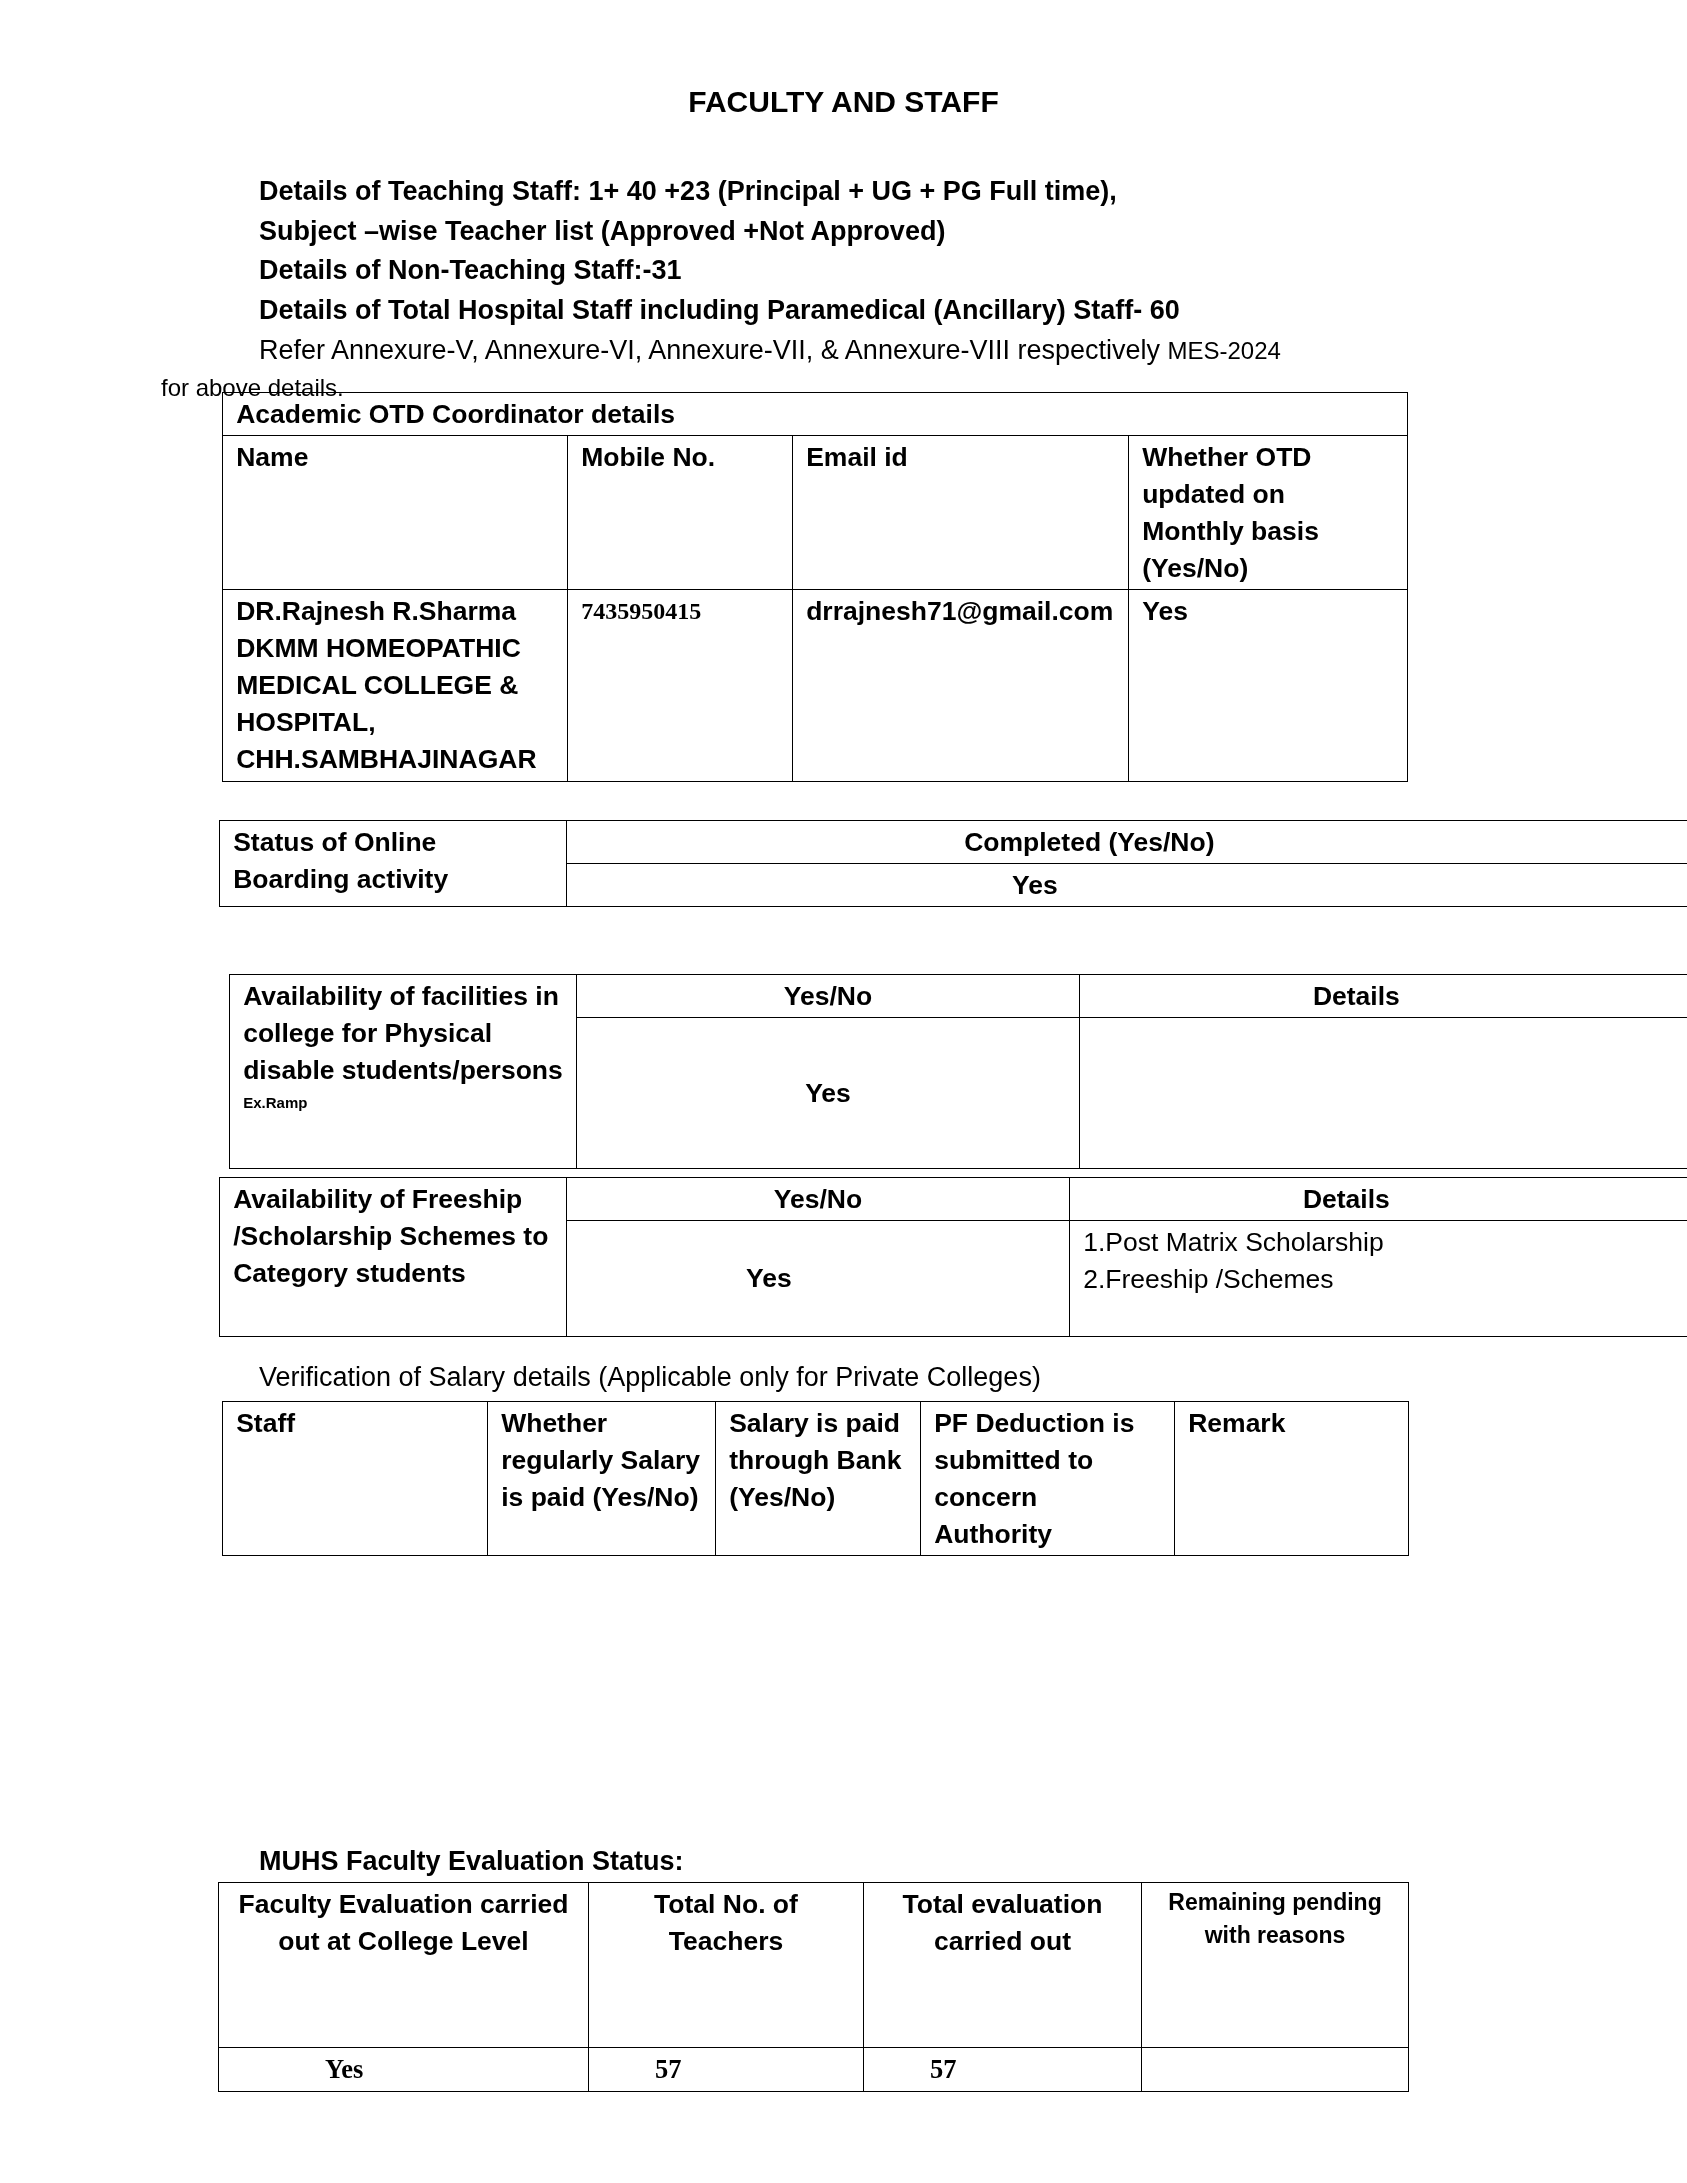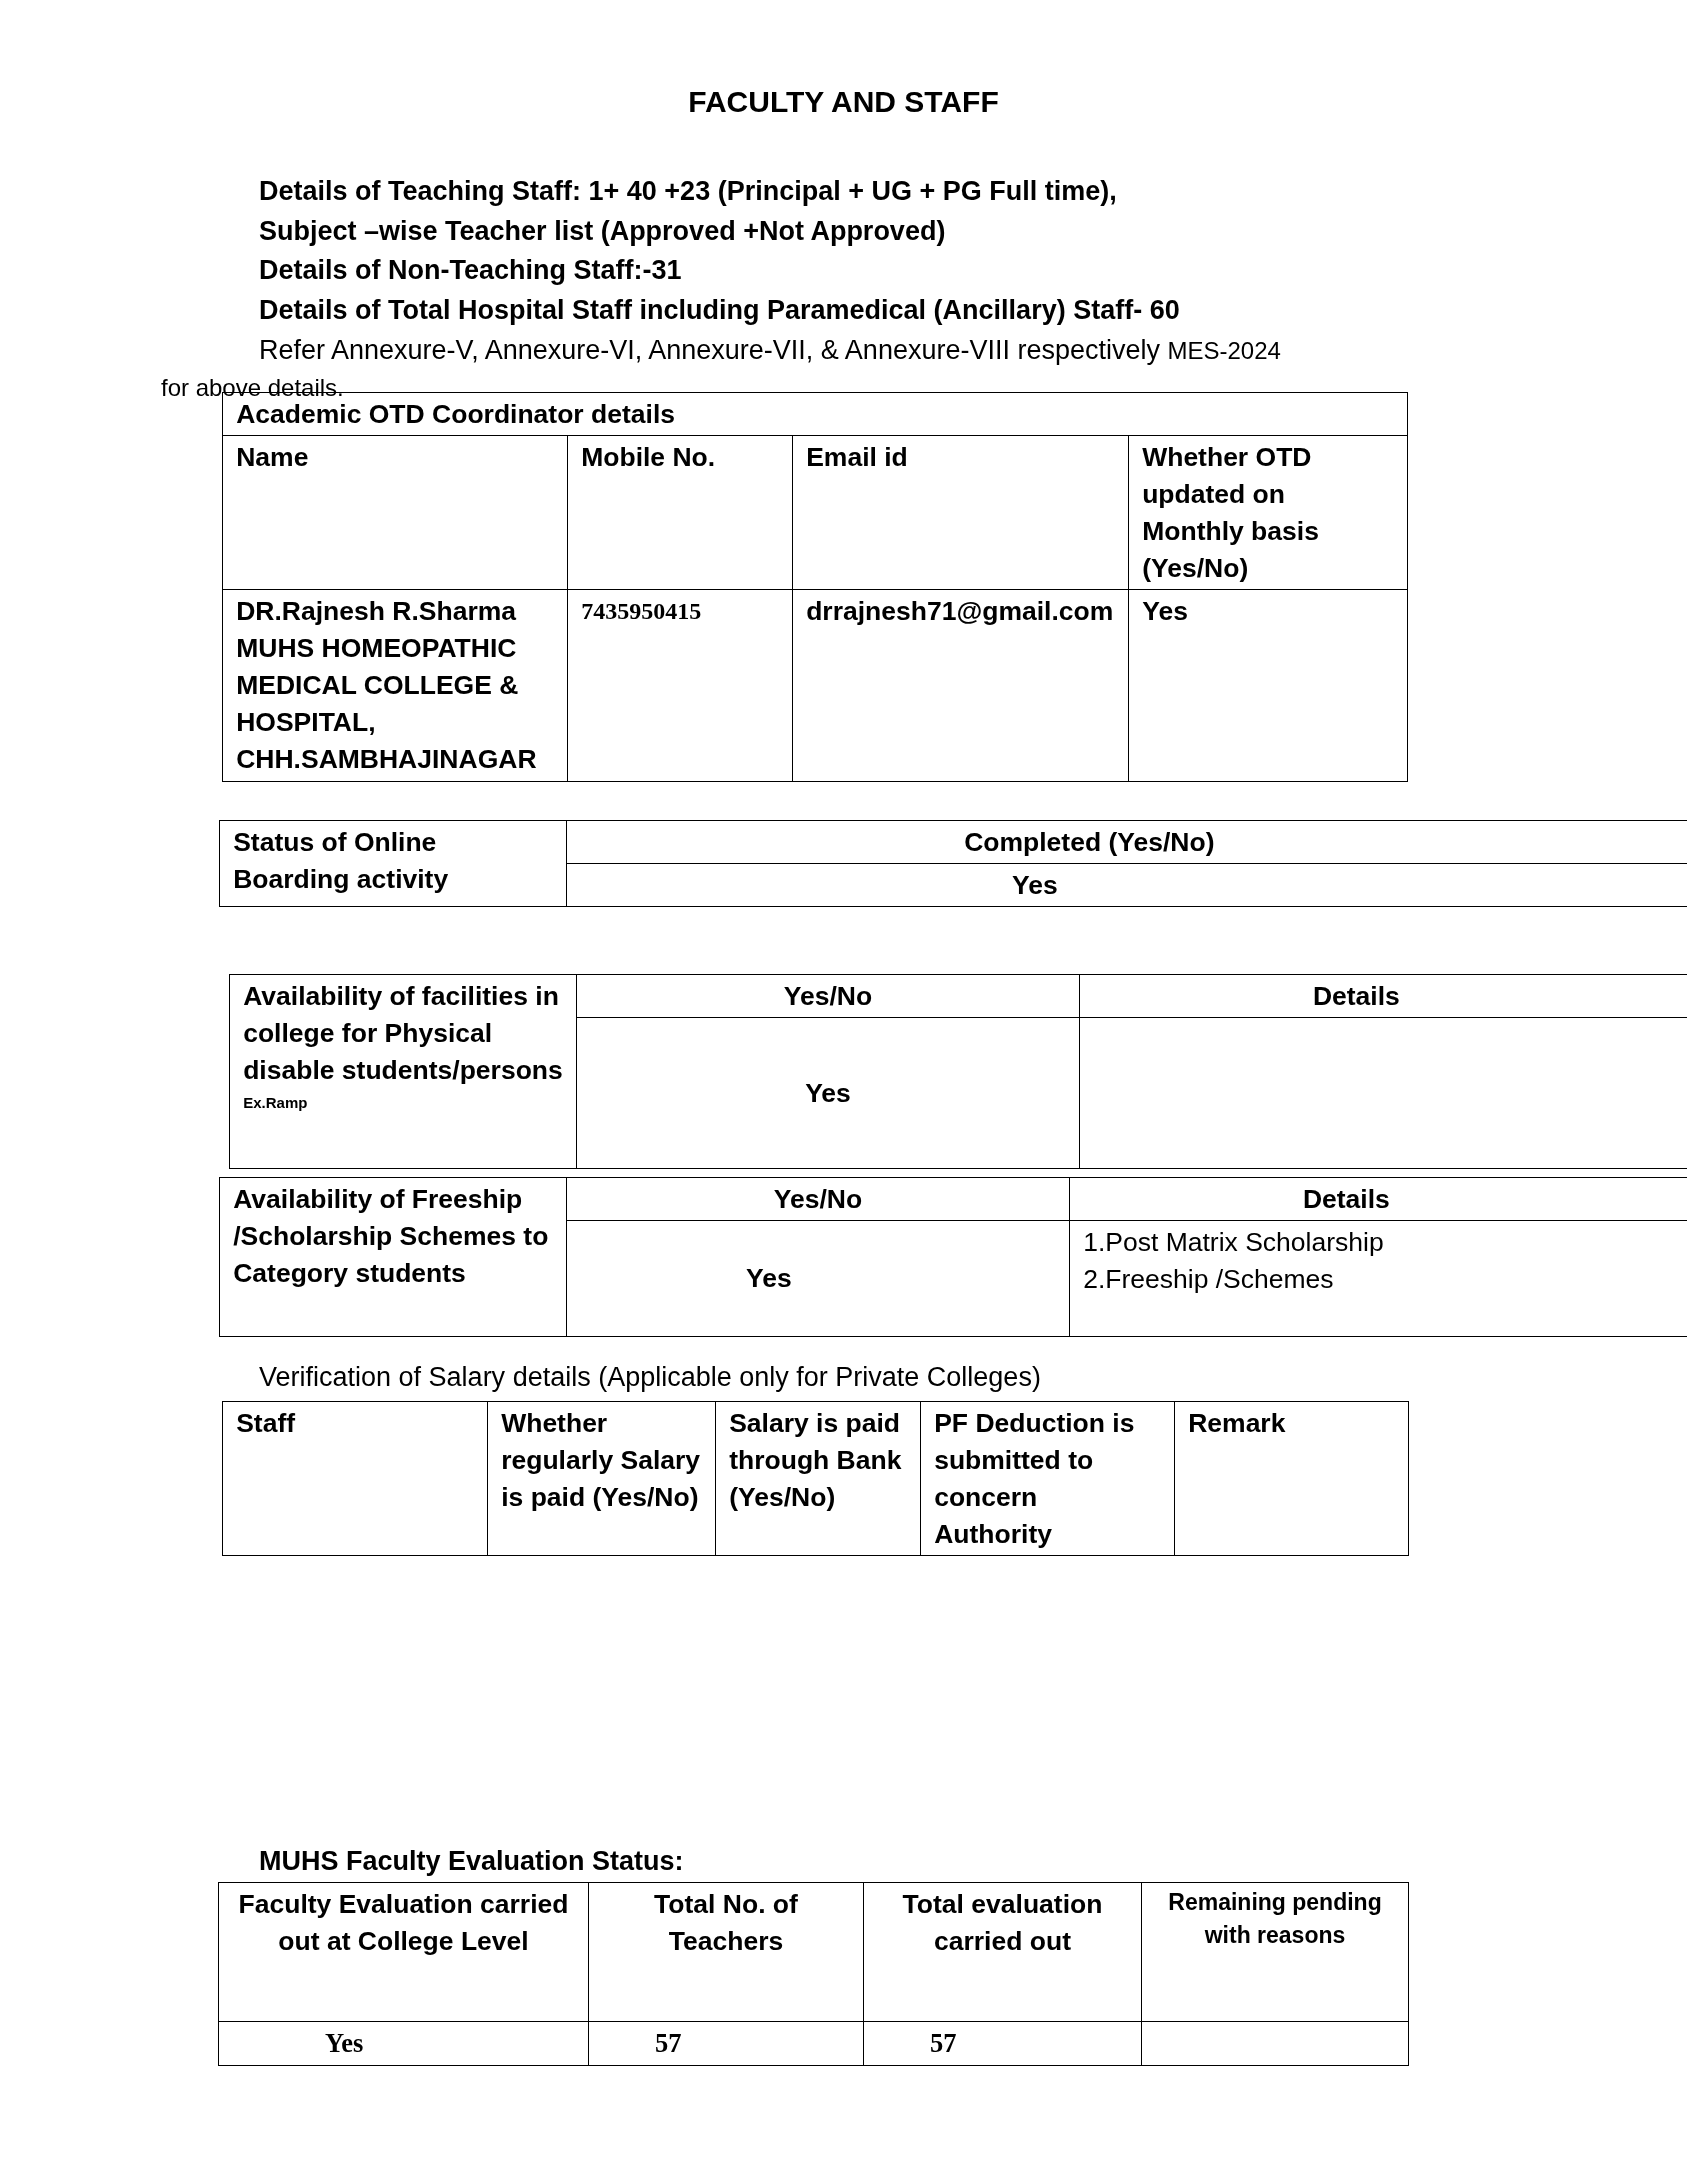--- a/index.html
+++ b/index.html
@@ -48,21 +48,21 @@
   </tr>
   <tr style="height:148px">
     <td class="b">Name</td>
     <td class="b">Mobile No.</td>
     <td class="b">Email id</td>
     <td class="b">Whether OTD updated on Monthly basis (Yes/No)</td>
   </tr>
   <tr style="height:183px">
     <td class="b">
       <div>DR.Rajnesh R.Sharma</div>
-      <div>MUHS HOMEOPATHIC</div>
+      <div>DKMM HOMEOPATHIC</div>
       <div>MEDICAL COLLEGE &amp;</div>
       <div>HOSPITAL,</div>
       <div>CHH.SAMBHAJINAGAR</div>
     </td>
     <td class="b serif" style="font-size:24px">7435950415</td>
     <td class="b">drrajnesh71@gmail.com</td>
     <td class="b">Yes</td>
   </tr>
 </tbody>
   </table>
@@ -149,21 +149,21 @@
 
 <div class="abs caption b" style="left:259px; top:1846px;">MUHS Faculty Evaluation Status:</div>
 <table style="left:218px; top:1882px; width:1190px;">
   <colgroup>
       <col style="width:370px">
       <col style="width:275px">
       <col style="width:278px">
       <col style="width:267px">
     </colgroup>
   <tbody>
-      <tr style="height:139px">
+      <tr style="height:165px">
     <td class="b c">Faculty Evaluation carried out at College Level</td>
     <td class="b c">Total No. of Teachers</td>
     <td class="b c">Total evaluation carried out</td>
     <td class="b c" style="font-size:23px; line-height:33px">Remaining pending with reasons</td>
   </tr>
   <tr style="height:44px">
     <td class="b serif" style="padding-left:106px; vertical-align:bottom; font-size:26.5px">Yes</td>
     <td class="b serif" style="padding-left:66px; vertical-align:bottom; font-size:26.5px">57</td>
     <td class="b serif" style="padding-left:66px; vertical-align:bottom; font-size:26.5px">57</td>
     <td></td>

